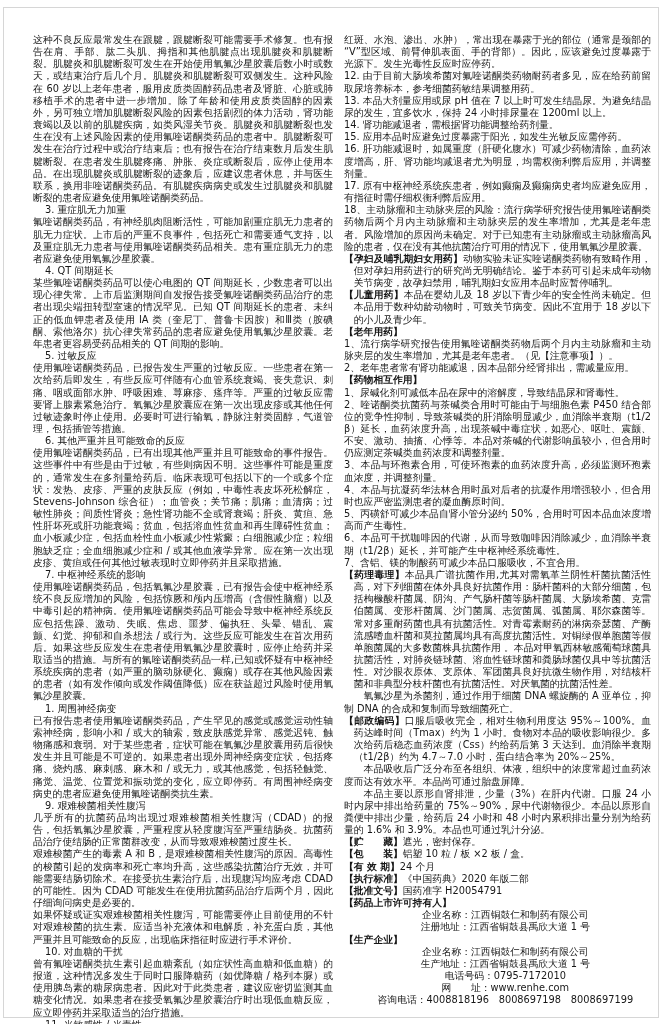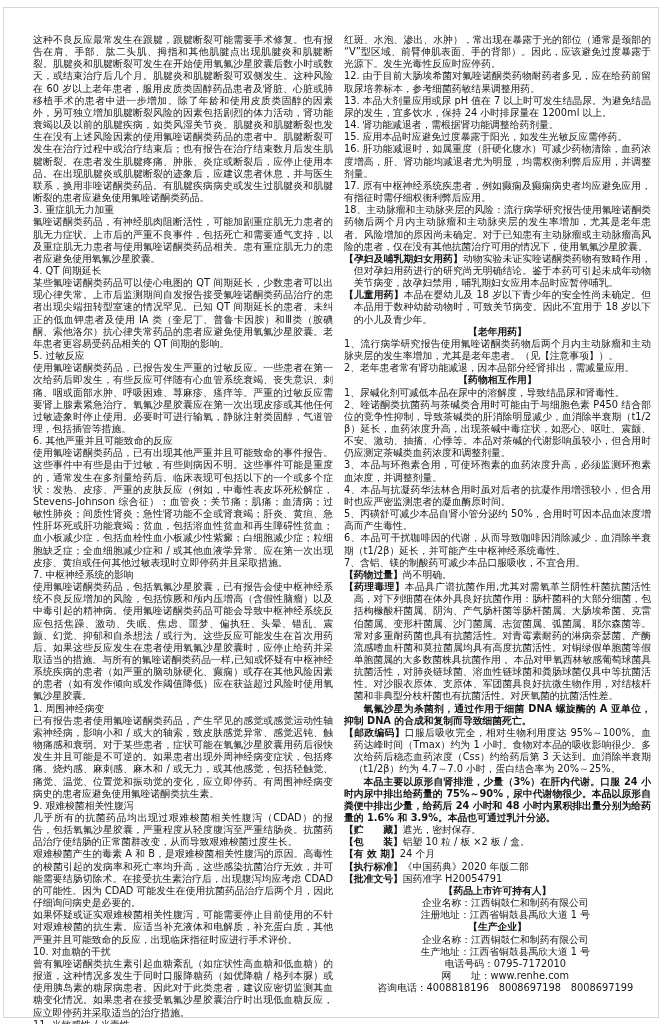--- a/index.html
+++ b/index.html
@@ -25,24 +25,24 @@
   .col-right{width:307px;}
   p{
     margin:0;
     font-size:9.8px;
     line-height:12.15px;
     color:#161616;
     text-align:justify;
     word-break:break-all;
   }
   p b{font-weight:bold;margin-top:8px;}
-  .head{font-weight:bold;text-align:center;font-family:Liberation Serif, serif;}
-  .shead{text-align:left;}
+  .head{font-weight:bold;text-align:left;font-family:Liberation Serif, serif;}
+  .shead{text-align:left;margin-left:12px;}
   .hang{padding-left:1em;text-indent:-1em;}
-  .indent2{text-indent:2em;font-weight:bold;}
+  .indent2{text-indent:2em;}
   .sub{padding-left:1.6em;text-align:center;}
 </style>
 </head>
 <body>
 
 <div class="page-frame"></div>
 
 <div class="content">
   <div class="col col-left">
       <p class="body">这种不良反应最常发生在跟腱，跟腱断裂可能需要手术修复。也有报告在肩、手部、肱二头肌、拇指和其他肌腱点出现肌腱炎和肌腱断裂。肌腱炎和肌腱断裂可发生在开始使用氧氟沙星胶囊后数小时或数天，或结束治疗后几个月。肌腱炎和肌腱断裂可双侧发生。这种风险在 60 岁以上老年患者，服用皮质类固醇药品患者及肾脏、心脏或肺移植手术的患者中进一步增加。除了年龄和使用皮质类固醇的因素外，另可独立增加肌腱断裂风险的因素包括剧烈的体力活动，肾功能衰竭以及以前的肌腱疾病，如类风湿关节炎。肌腱炎和肌腱断裂也发生在没有上述风险因素的使用氟喹诺酮类药品的患者中。肌腱断裂可发生在治疗过程中或治疗结束后；也有报告在治疗结束数月后发生肌腱断裂。在患者发生肌腱疼痛、肿胀、炎症或断裂后，应停止使用本品。在出现肌腱炎或肌腱断裂的迹象后，应建议患者休息，并与医生联系，换用非喹诺酮类药品。有肌腱疾病病史或发生过肌腱炎和肌腱断裂的患者应避免使用氟喹诺酮类药品。</p>
@@ -81,24 +81,24 @@
       <p class="body">1、流行病学研究报告使用氟喹诺酮类药物后两个月内主动脉瘤和主动脉夹层的发生率增加，尤其是老年患者。（见【注意事项】）。</p>
       <p class="body">2、老年患者常有肾功能减退，因本品部分经肾排出，需减量应用。</p>
       <p class="head"><b>【药物相互作用】</b></p>
       <p class="body">1、尿碱化剂可减低本品在尿中的溶解度，导致结晶尿和肾毒性。</p>
       <p class="body">2、喹诺酮类抗菌药与茶碱类合用时可能由于与细胞色素 P450 结合部位的竞争性抑制，导致茶碱类的肝消除明显减少，血消除半衰期（t1/2β）延长，血药浓度升高，出现茶碱中毒症状，如恶心、呕吐、震颤、不安、激动、抽搐、心悸等。本品对茶碱的代谢影响虽较小，但合用时仍应测定茶碱类血药浓度和调整剂量。</p>
       <p class="body">3、本品与环孢素合用，可使环孢素的血药浓度升高，必须监测环孢素血浓度，并调整剂量。</p>
       <p class="body">4、本品与抗凝药华法林合用时虽对后者的抗凝作用增强较小，但合用时也应严密监测患者的凝血酶原时间。</p>
       <p class="body">5、丙磺舒可减少本品自肾小管分泌约 50%，合用时可因本品血浓度增高而产生毒性。</p>
       <p class="body">6、本品可干扰咖啡因的代谢，从而导致咖啡因消除减少，血消除半衰期（t1/2β）延长，并可能产生中枢神经系统毒性。</p>
       <p class="body">7、含铝、镁的制酸药可减少本品口服吸收，不宜合用。</p>
-      <p class="hang"><b>【药物过量】</b>尚不明确。</p>
       <p class="hang"><b>【药理毒理】</b>本品具广谱抗菌作用,尤其对需氧革兰阴性杆菌抗菌活性高，对下列细菌在体外具良好抗菌作用：肠杆菌科的大部分细菌，包括枸橼酸杆菌属、阴沟、产气肠杆菌等肠杆菌属、大肠埃希菌、克雷伯菌属、变形杆菌属、沙门菌属、志贺菌属、弧菌属、耶尔森菌等。常对多重耐药菌也具有抗菌活性。对青霉素耐药的淋病奈瑟菌、产酶流感嗜血杆菌和莫拉菌属均具有高度抗菌活性。对铜绿假单胞菌等假单胞菌属的大多数菌株具抗菌作用 。本品对甲氧西林敏感葡萄球菌具抗菌活性，对肺炎链球菌、溶血性链球菌和粪肠球菌仅具中等抗菌活性。对沙眼衣原体、支原体、军团菌具良好抗微生物作用，对结核杆菌和非典型分枝杆菌也有抗菌活性。对厌氧菌的抗菌活性差。</p>
       <p class="indent2">氧氟沙星为杀菌剂，通过作用于细菌 DNA 螺旋酶的 A 亚单位，抑制 DNA 的合成和复制而导致细菌死亡。</p>
       <p class="hang"><b>【邮政编码】</b>口服后吸收完全，相对生物利用度达 95%～100%。血药达峰时间（Tmax）约为 1 小时。食物对本品的吸收影响很少。多次给药后稳态血药浓度（Css）约给药后第 3 天达到。血消除半衰期（t1/2β）约为 4.7～7.0 小时，蛋白结合率为 20%～25%。</p>
+      <p class="indent2">本品吸收后广泛分布至各组织、体液，组织中的浓度常超过血药浓度而达有效水平。本品尚可通过胎盘屏障。</p>
       <p class="indent2">本品主要以原形自肾排泄，少量（3%）在肝内代谢。口服 24 小时内尿中排出给药量的 75%～90%，尿中代谢物很少。本品以原形自粪便中排出少量，给药后 24 小时和 48 小时内累积排出量分别为给药量的 1.6% 和 3.9%。本品也可通过乳汁分泌。</p>
       <p class="hang"><b>【贮　　藏】</b>遮光，密封保存。</p>
       <p class="hang"><b>【包　　装】</b>铝塑 10 粒 / 板 ×2 板 / 盒。</p>
       <p class="hang"><b>【有 效 期】</b>24 个月</p>
       <p class="hang"><b>【执行标准】</b>《中国药典》2020 年版二部</p>
       <p class="hang"><b>【批准文号】</b>国药准字 H20054791</p>
       <p class="head"><b>【药品上市许可持有人】</b></p>
       <p class="sub">企业名称：江西铜鼓仁和制药有限公司</p>
       <p class="sub">注册地址：江西省铜鼓县禹欣大道 1 号</p>
       <p class="head"><b>【生产企业】</b></p>

